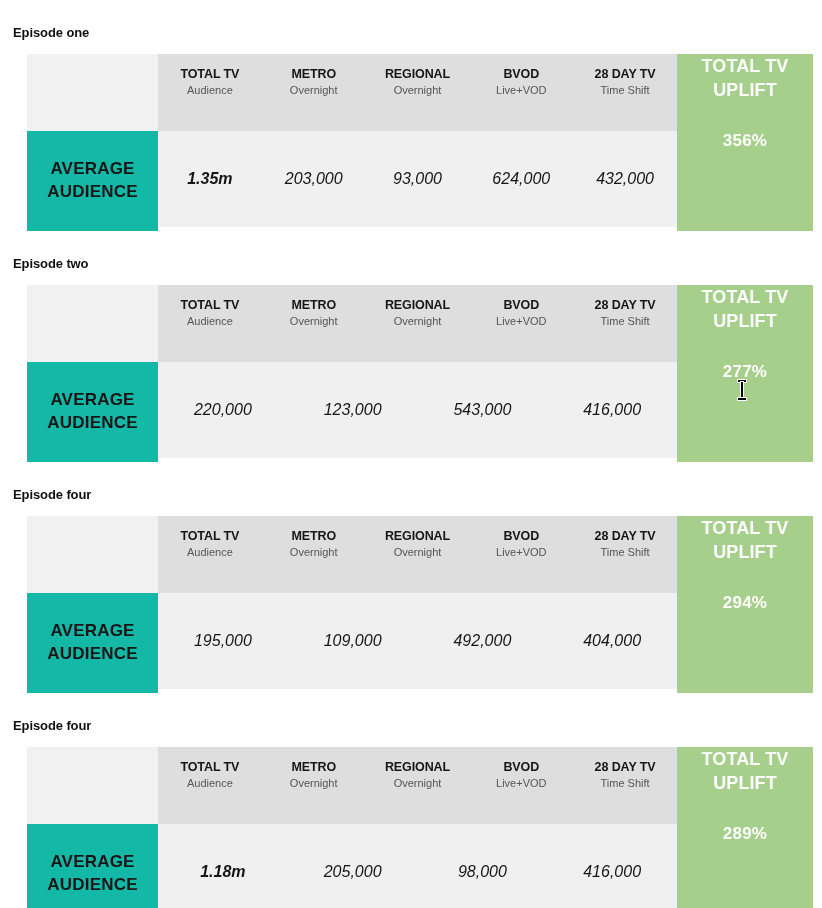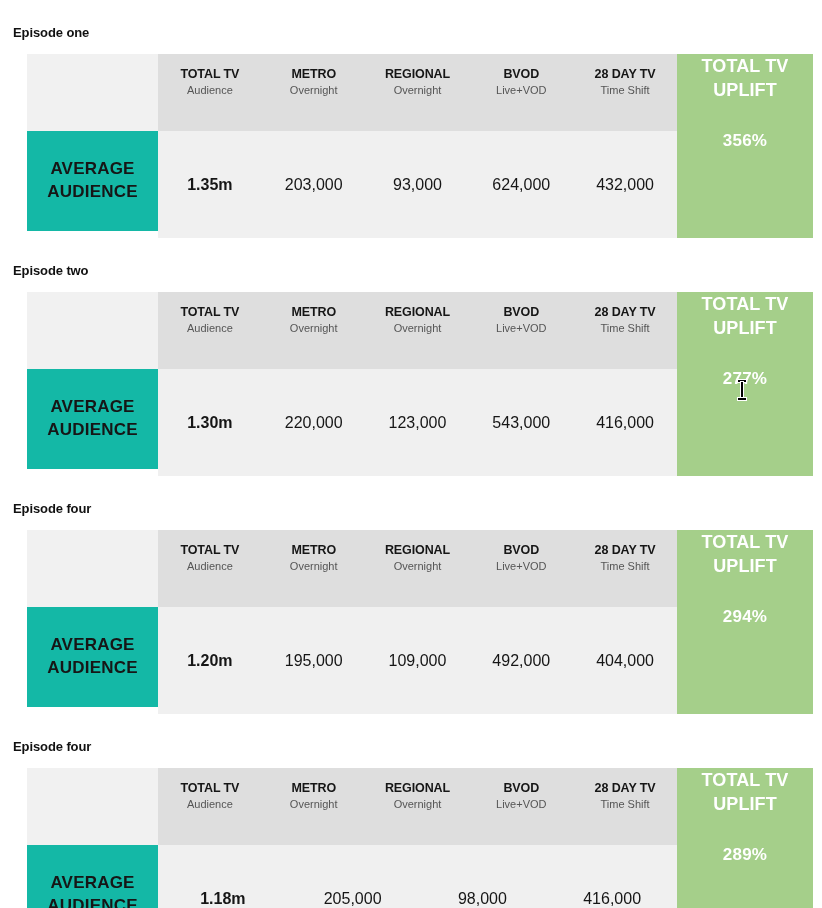--- a/index.html
+++ b/index.html
@@ -76,24 +76,25 @@
     display: flex;
     flex-direction: column;
   }
   .metrics-head {
     height: 77px;
     background: #dedede;
     display: flex;
     flex-direction: row;
   }
   .metrics-body {
-    height: 107px;
+    height: 96px;
     background: #f0f0f0;
     display: flex;
     flex-direction: row;
+    font-style: italic;
   }
   .m-head-cell {
     flex: 1 1 0;
     padding-top: 12px;
     text-align: center;
     box-sizing: border-box;
   }
   .m-head-top {
     font-size: 12.5px;
     font-weight: bold;
@@ -288,21 +289,20 @@
           <div class="m-head-cell">
             <div class="m-head-top">BVOD</div>
             <div class="m-head-sub">Live+VOD</div>
           </div>
           <div class="m-head-cell">
             <div class="m-head-top">28 DAY TV</div>
             <div class="m-head-sub">Time Shift</div>
           </div>
         </div>
         <div class="metrics-body">
-          <div class="m-body-cell bold">1.30m</div>
           <div class="m-body-cell">220,000</div>
           <div class="m-body-cell">123,000</div>
           <div class="m-body-cell">543,000</div>
           <div class="m-body-cell">416,000</div>
         </div>
       </div>
 
       <div class="col-uplift">
         <div class="uplift-head">
           <div class="uplift-head-text">TOTAL TV UPLIFT</div>
@@ -345,21 +345,20 @@
           <div class="m-head-cell">
             <div class="m-head-top">BVOD</div>
             <div class="m-head-sub">Live+VOD</div>
           </div>
           <div class="m-head-cell">
             <div class="m-head-top">28 DAY TV</div>
             <div class="m-head-sub">Time Shift</div>
           </div>
         </div>
         <div class="metrics-body">
-          <div class="m-body-cell bold">1.20m</div>
           <div class="m-body-cell">195,000</div>
           <div class="m-body-cell">109,000</div>
           <div class="m-body-cell">492,000</div>
           <div class="m-body-cell">404,000</div>
         </div>
       </div>
 
       <div class="col-uplift">
         <div class="uplift-head">
           <div class="uplift-head-text">TOTAL TV UPLIFT</div>

